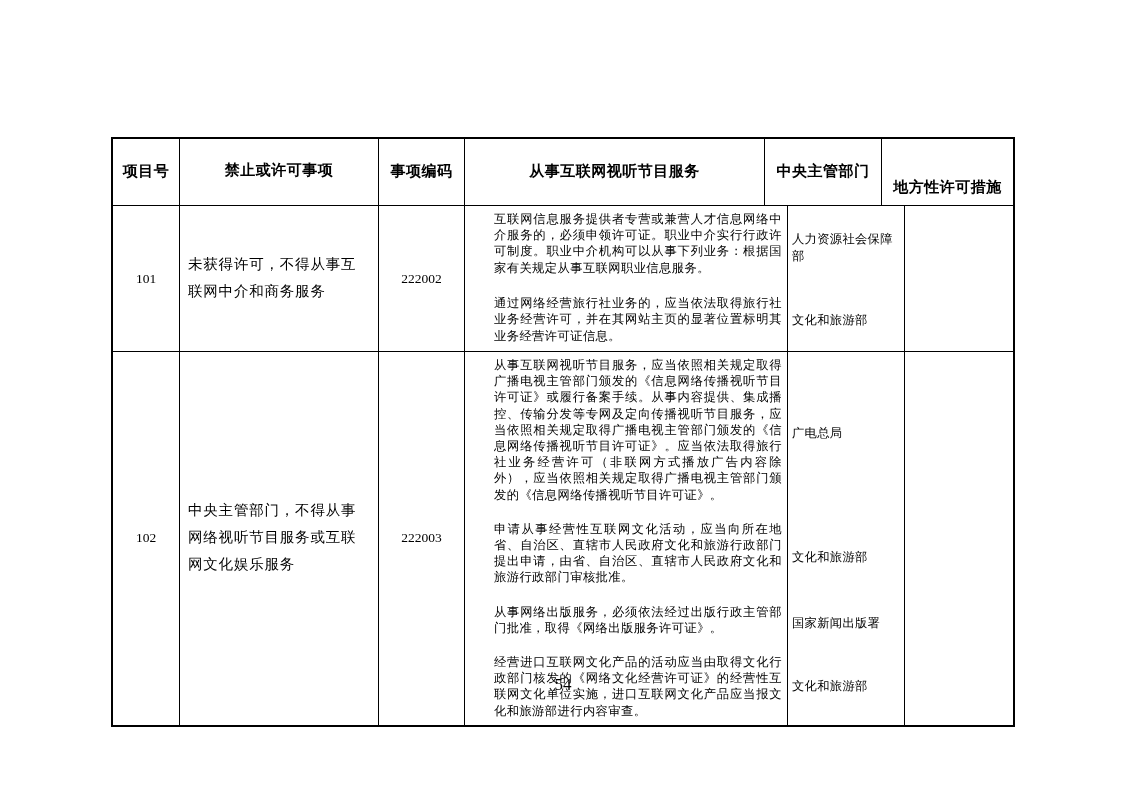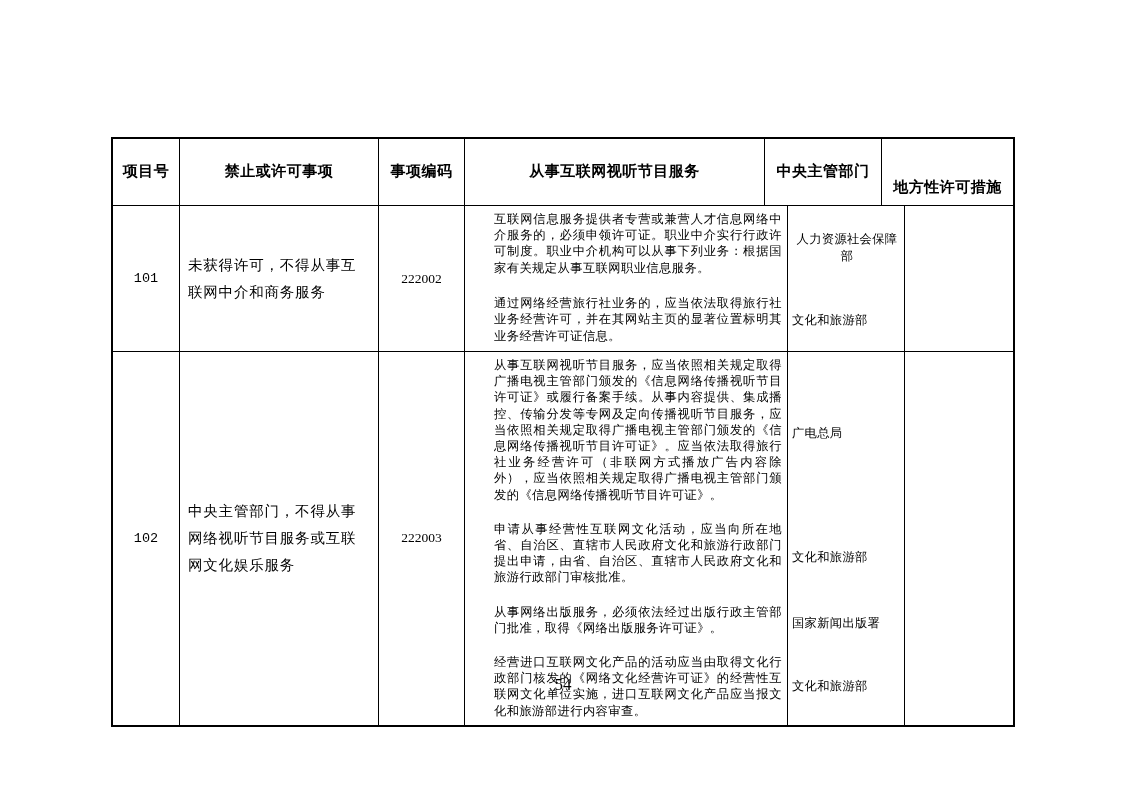--- a/index.html
+++ b/index.html
@@ -26,21 +26,21 @@
     flex-direction: column;
     background: #fff;
   }
   .trow { display: flex; align-items: stretch; }
   .trow + .trow { border-top: 1.6px solid #000; }
 
   .cell { border-right: 1.6px solid #000; }
   .cell:last-child { border-right: none; }
 
   
-  .c-id    { flex: 0 0 67px; font-family: Liberation Mono, monospace; }
+  .c-id    { flex: 0 0 67px; }
   .c-item  { flex: 0 0 199px; }
   .c-code  { flex: 0 0 86px; text-align: center; }
   .c-desc  { flex: 0 0 300px; }
   .c-dept  { flex: 0 0 117px; font-family: Liberation Mono, monospace; }
   .c-local { flex: 1 1 auto; margin-top: 32px; }
   .c-combo { flex: 0 0 417px; border-right: 1.6px solid #000; display: flex; flex-direction: column; margin-left: 23px; }
 
   
   .thead .cell {
     font-weight: bold;
@@ -59,41 +59,41 @@
     display: flex; align-items: center; justify-content: center;
     font-size: 13.5px;
   }
   .c-item {
     display: flex; align-items: center;
     font-size: 14.5px;
     line-height: 1.85;
     letter-spacing: 0.8px;
     padding: 4px 8px;
     text-align: left;
+    font-family: Liberation Mono, monospace;
   }
 
   
   .measure { display: flex; align-items: stretch; flex: 1 1 auto; }
   .m-desc {
     flex: 0 0 300px;
     border-right: 1.6px solid #000;
     padding: 5px 5px 13px 6px;
     font-size: 12.3px;
     line-height: 16.2px;
     text-align: justify;
     letter-spacing: 0.4px;
   }
   .measure:last-child .m-desc { padding-bottom: 6px; }
   .m-dept {
     flex: 1 1 auto;
     display: flex; align-items: center;
     padding: 2px 2px 2px 4px;
     font-size: 12.3px;
     letter-spacing: 0.3px;
-    text-align: center;
   }
 
   .c-local { background: #fff; }
 
   
   .page-number {
     position: absolute;
     top: 675px; left: 111px; width: 904px;
     text-align: center;
     font-size: 17px;

